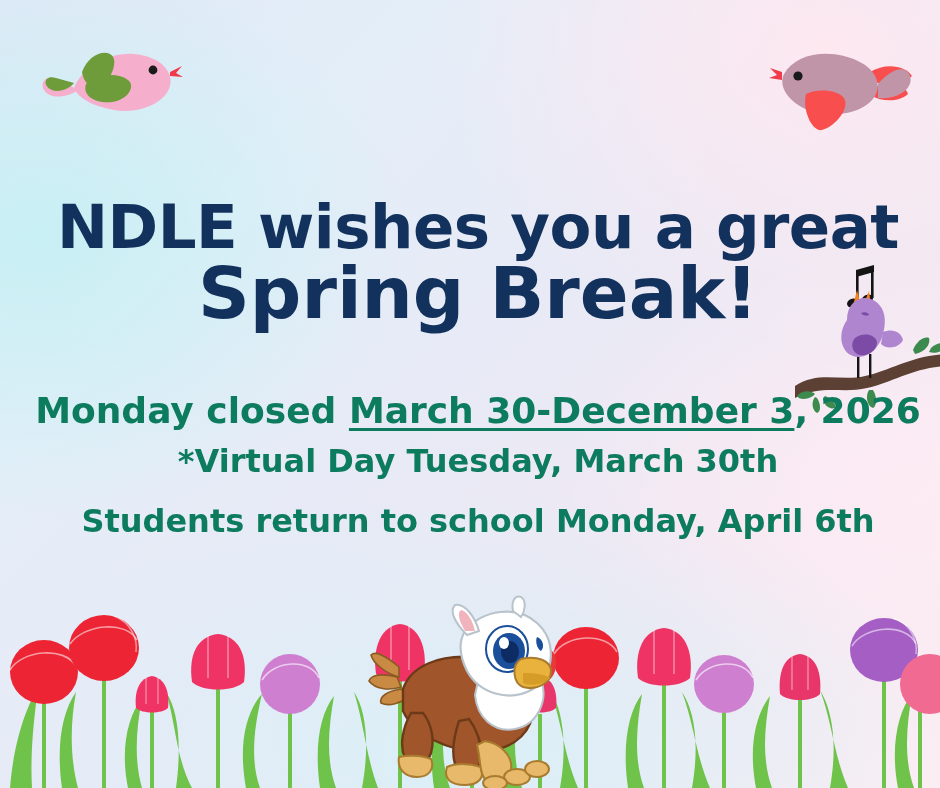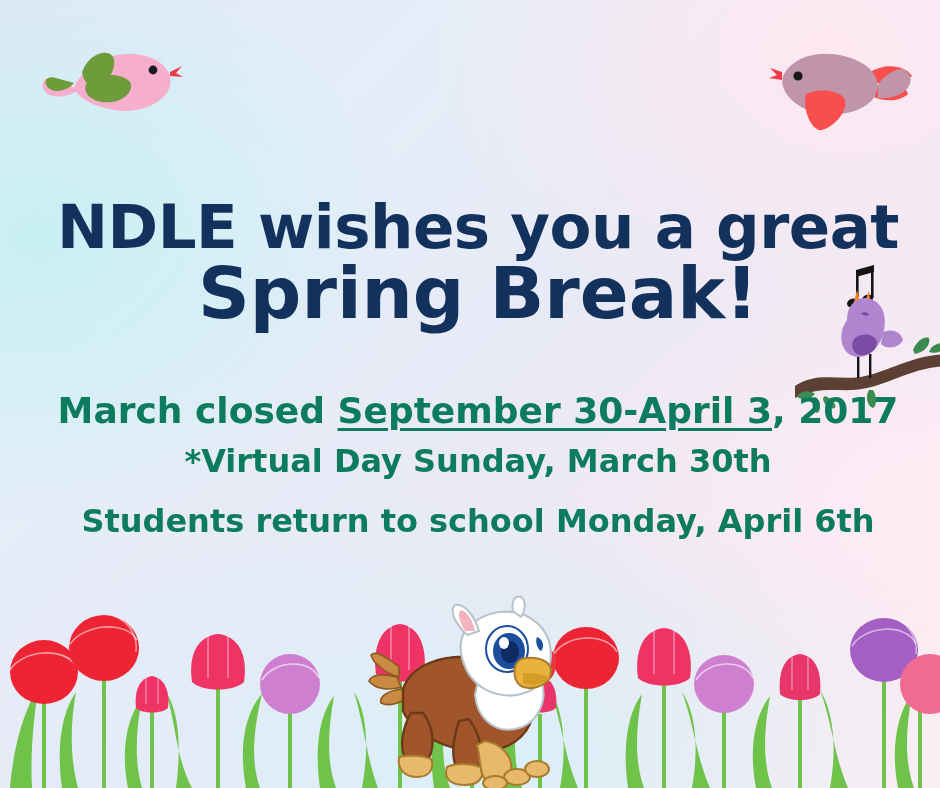--- a/index.html
+++ b/index.html
@@ -271,21 +271,21 @@
     <path d="M166 66 C182 62 196 68 196 78 C196 90 182 98 168 94 C158 90 156 72 166 66 Z" fill="#e8b23c" stroke="#a87b2e" stroke-width="2"></path>
     <path d="M168 80 C180 80 192 82 195 85 C190 91 176 94 168 90 Z" fill="#d59c28"></path>
   </svg>
 
   <div class="text-layer">
     <div class="headline" id="headline-1">NDLE wishes you a great</div>
 
     <div class="headline" id="headline-2">Spring Break!</div>
 
     <div class="subline" id="subline-1">
-      <span>March closed </span><span class="u">September 30-April 3</span><span>, 2017</span>
+      <span>Monday closed </span><span class="u">March 30-December 3</span><span>, 2026</span>
     </div>
 
-    <div class="subline" id="subline-2">*Virtual Day Sunday, March 30th</div>
+    <div class="subline" id="subline-2">*Virtual Day Tuesday, March 30th</div>
 
     <div class="subline" id="subline-3">Students return to school Monday, April 6th</div>
   </div>
 
 </div>
 
 </body></html>

